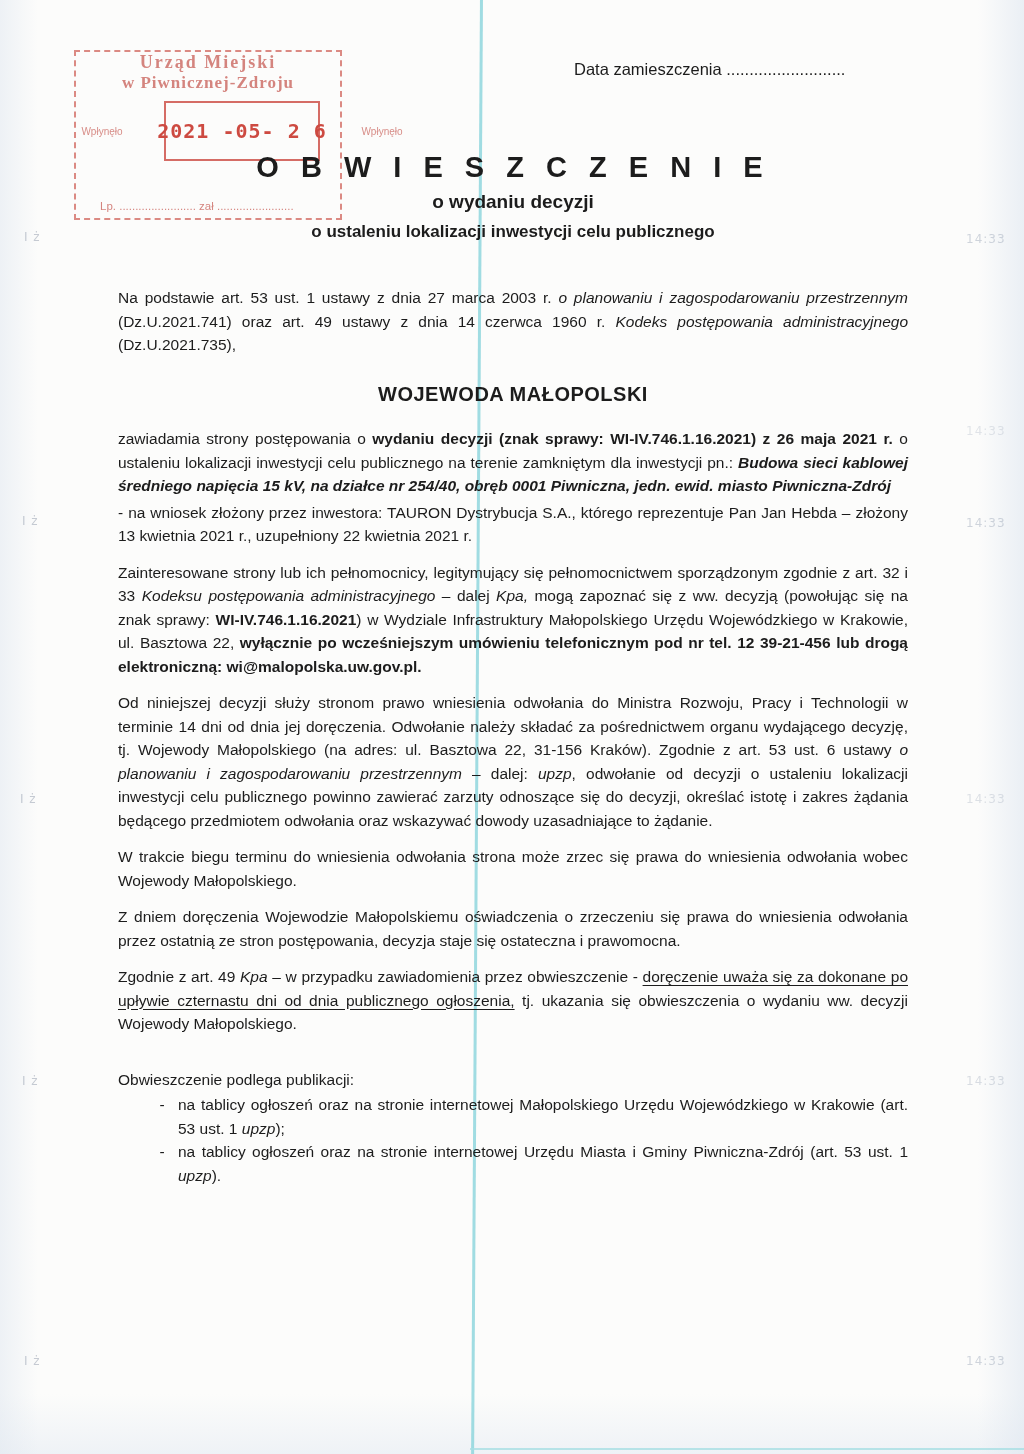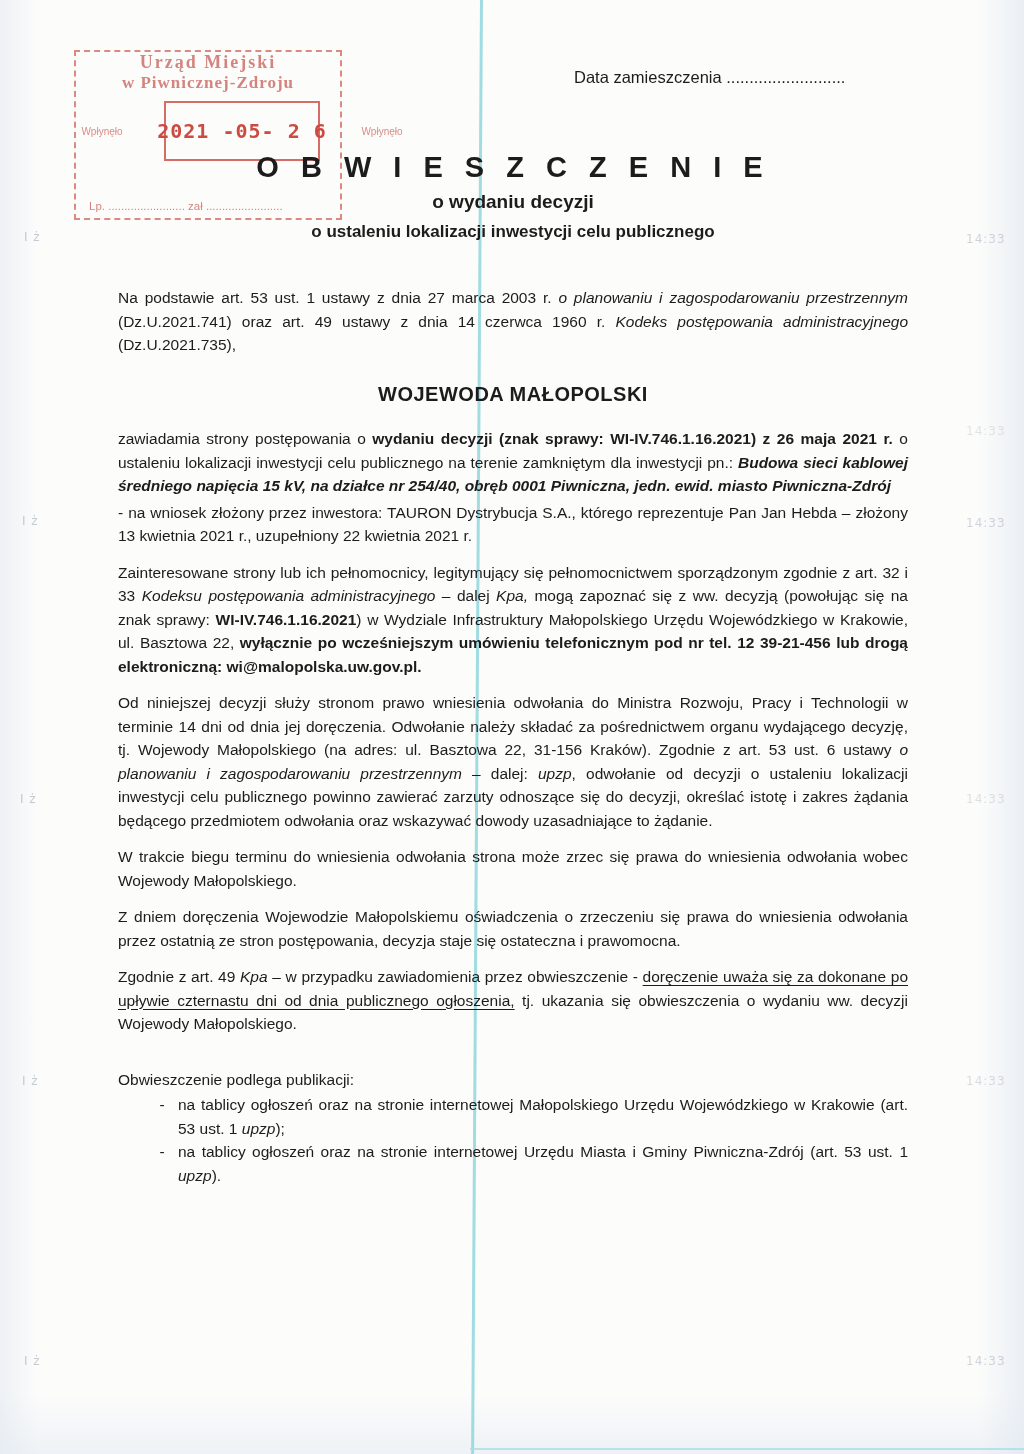--- a/index.html
+++ b/index.html
@@ -56,26 +56,26 @@
   .stamp-wplynelo{font-size:10px;opacity:.75;width:48px;flex:0 0 auto;}
   .stamp-datebox{
     border:2px solid rgba(206,82,74,.85);width:152px;height:56px;
     display:flex;align-items:center;justify-content:center;flex:0 0 auto;
   }
   .stamp-date{
     font-family:"DejaVu Sans Mono", monospace;font-weight:bold;
     font-size:20px;color:#cd4a41;letter-spacing:1px;white-space:nowrap;
   }
   .stamp-lp{
-    position:absolute;left:13px;bottom:6px;font-size:11.5px;opacity:.8;
+    position:absolute;left:24px;bottom:6px;font-size:11.5px;opacity:.8;
     white-space:nowrap;
   }
   
   .date-line{
-    position:absolute;top:68px;left:574px;width:332px;
+    position:absolute;top:60px;left:574px;width:332px;
     font-size:16.5px;color:#1c1c1c;text-align:left;white-space:nowrap;
   }
   
   .title-block{
     position:absolute;top:150px;left:118px;width:790px;text-align:center;
   }
   .title-main{
     font-size:29px;font-weight:bold;letter-spacing:7px;line-height:34px;
   }
   .title-sub1{font-size:19px;font-weight:bold;margin-top:7px;}

